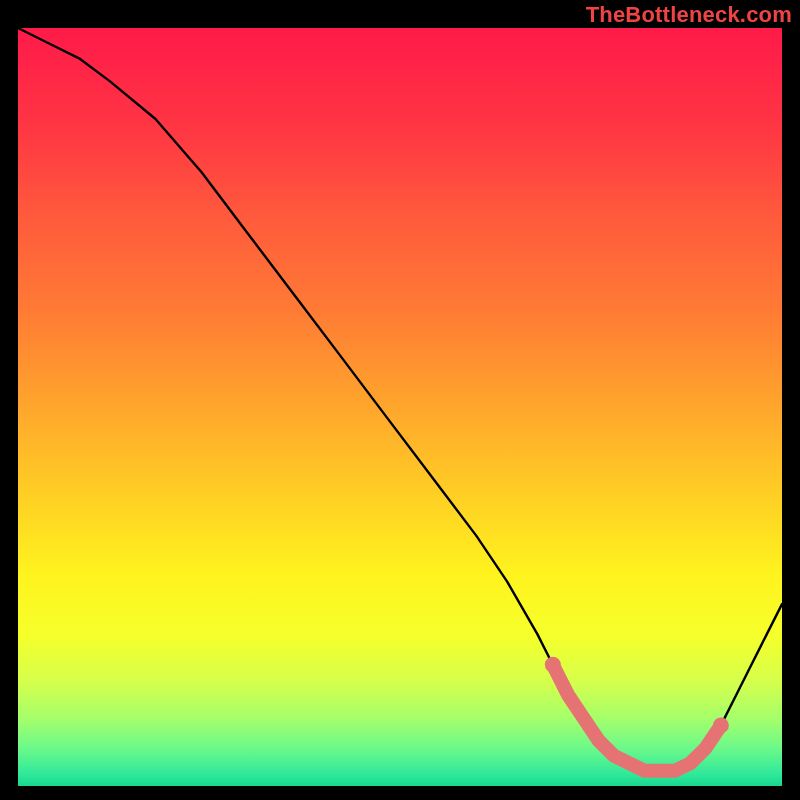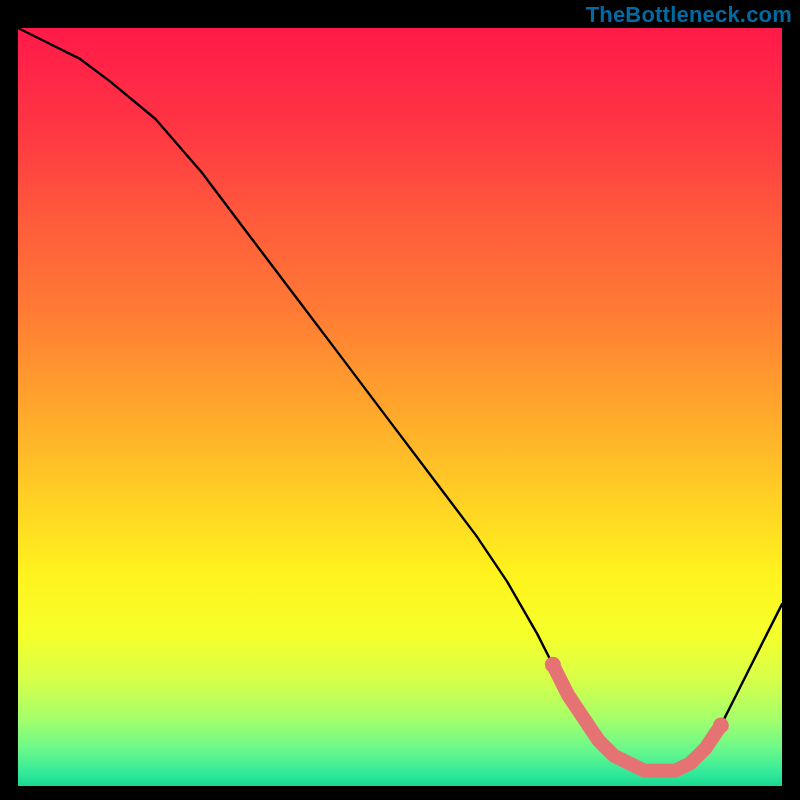--- a/index.html
+++ b/index.html
@@ -23,21 +23,21 @@
     width: 800px;
     height: 800px;
   }
   .watermark {
     position: absolute;
     top: 2px;
     right: 8px;
     font-family: Arial, Helvetica, sans-serif;
     font-size: 22px;
     font-weight: 700;
-    color: #0369a1;
+    color: #ef4444;
     letter-spacing: 0.2px;
     user-select: none;
   }
 </style>
 </head>
 <body>
 <div class="stage">
   <svg class="plot" viewBox="0 0 800 800" preserveAspectRatio="none">
     <defs>
       <linearGradient id="bgGrad" x1="0" y1="0" x2="0" y2="1">

